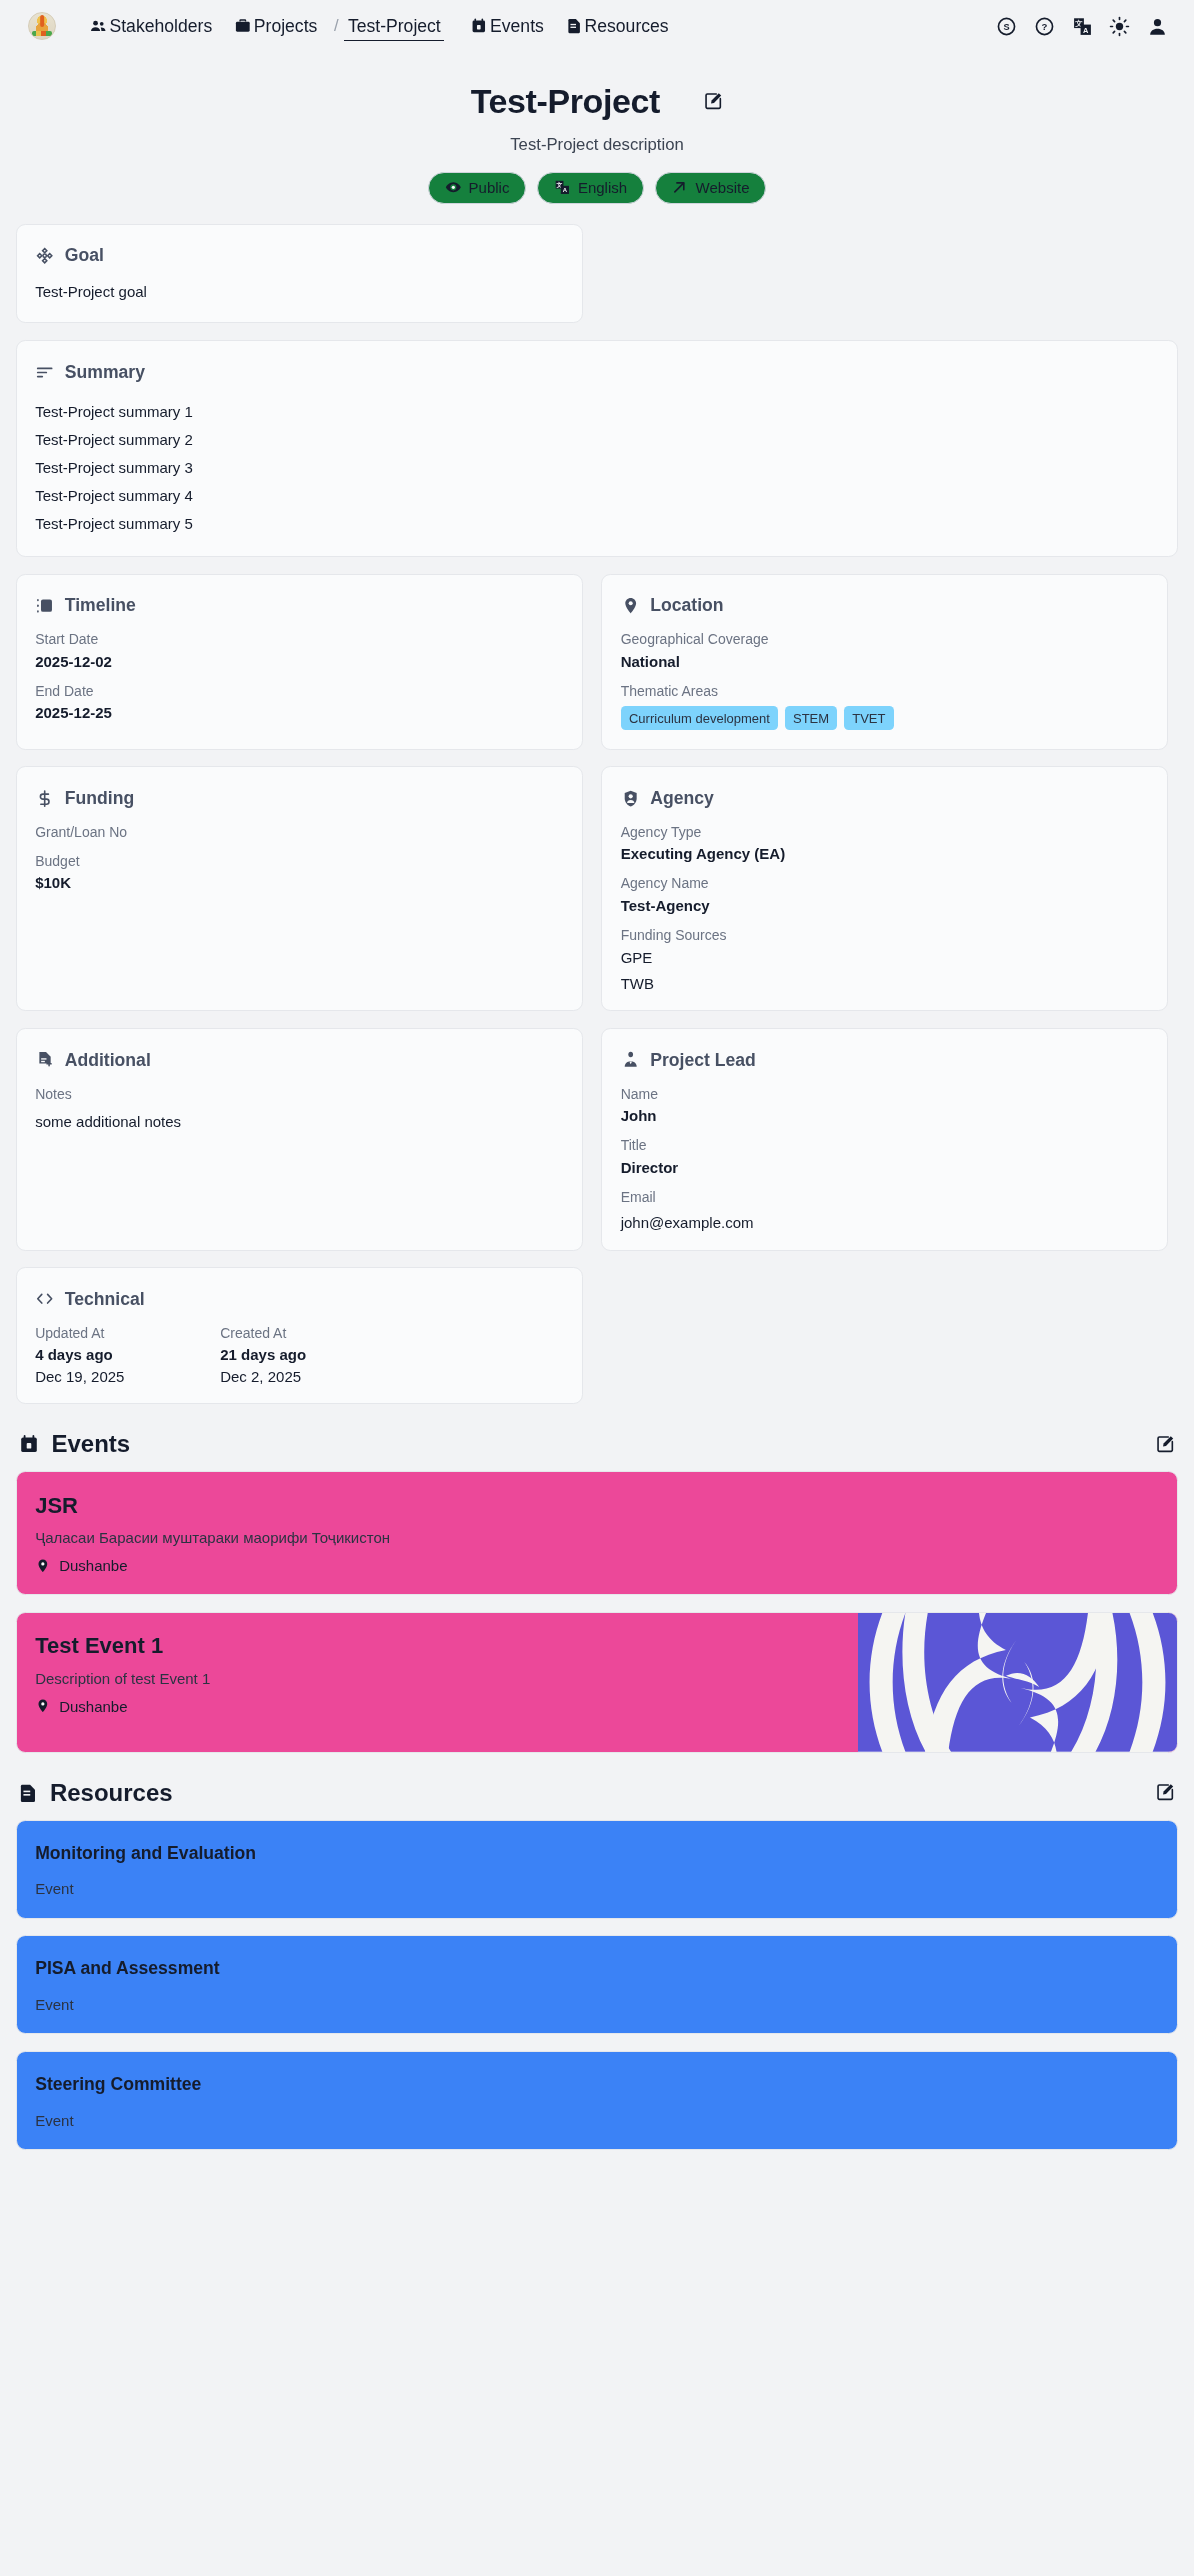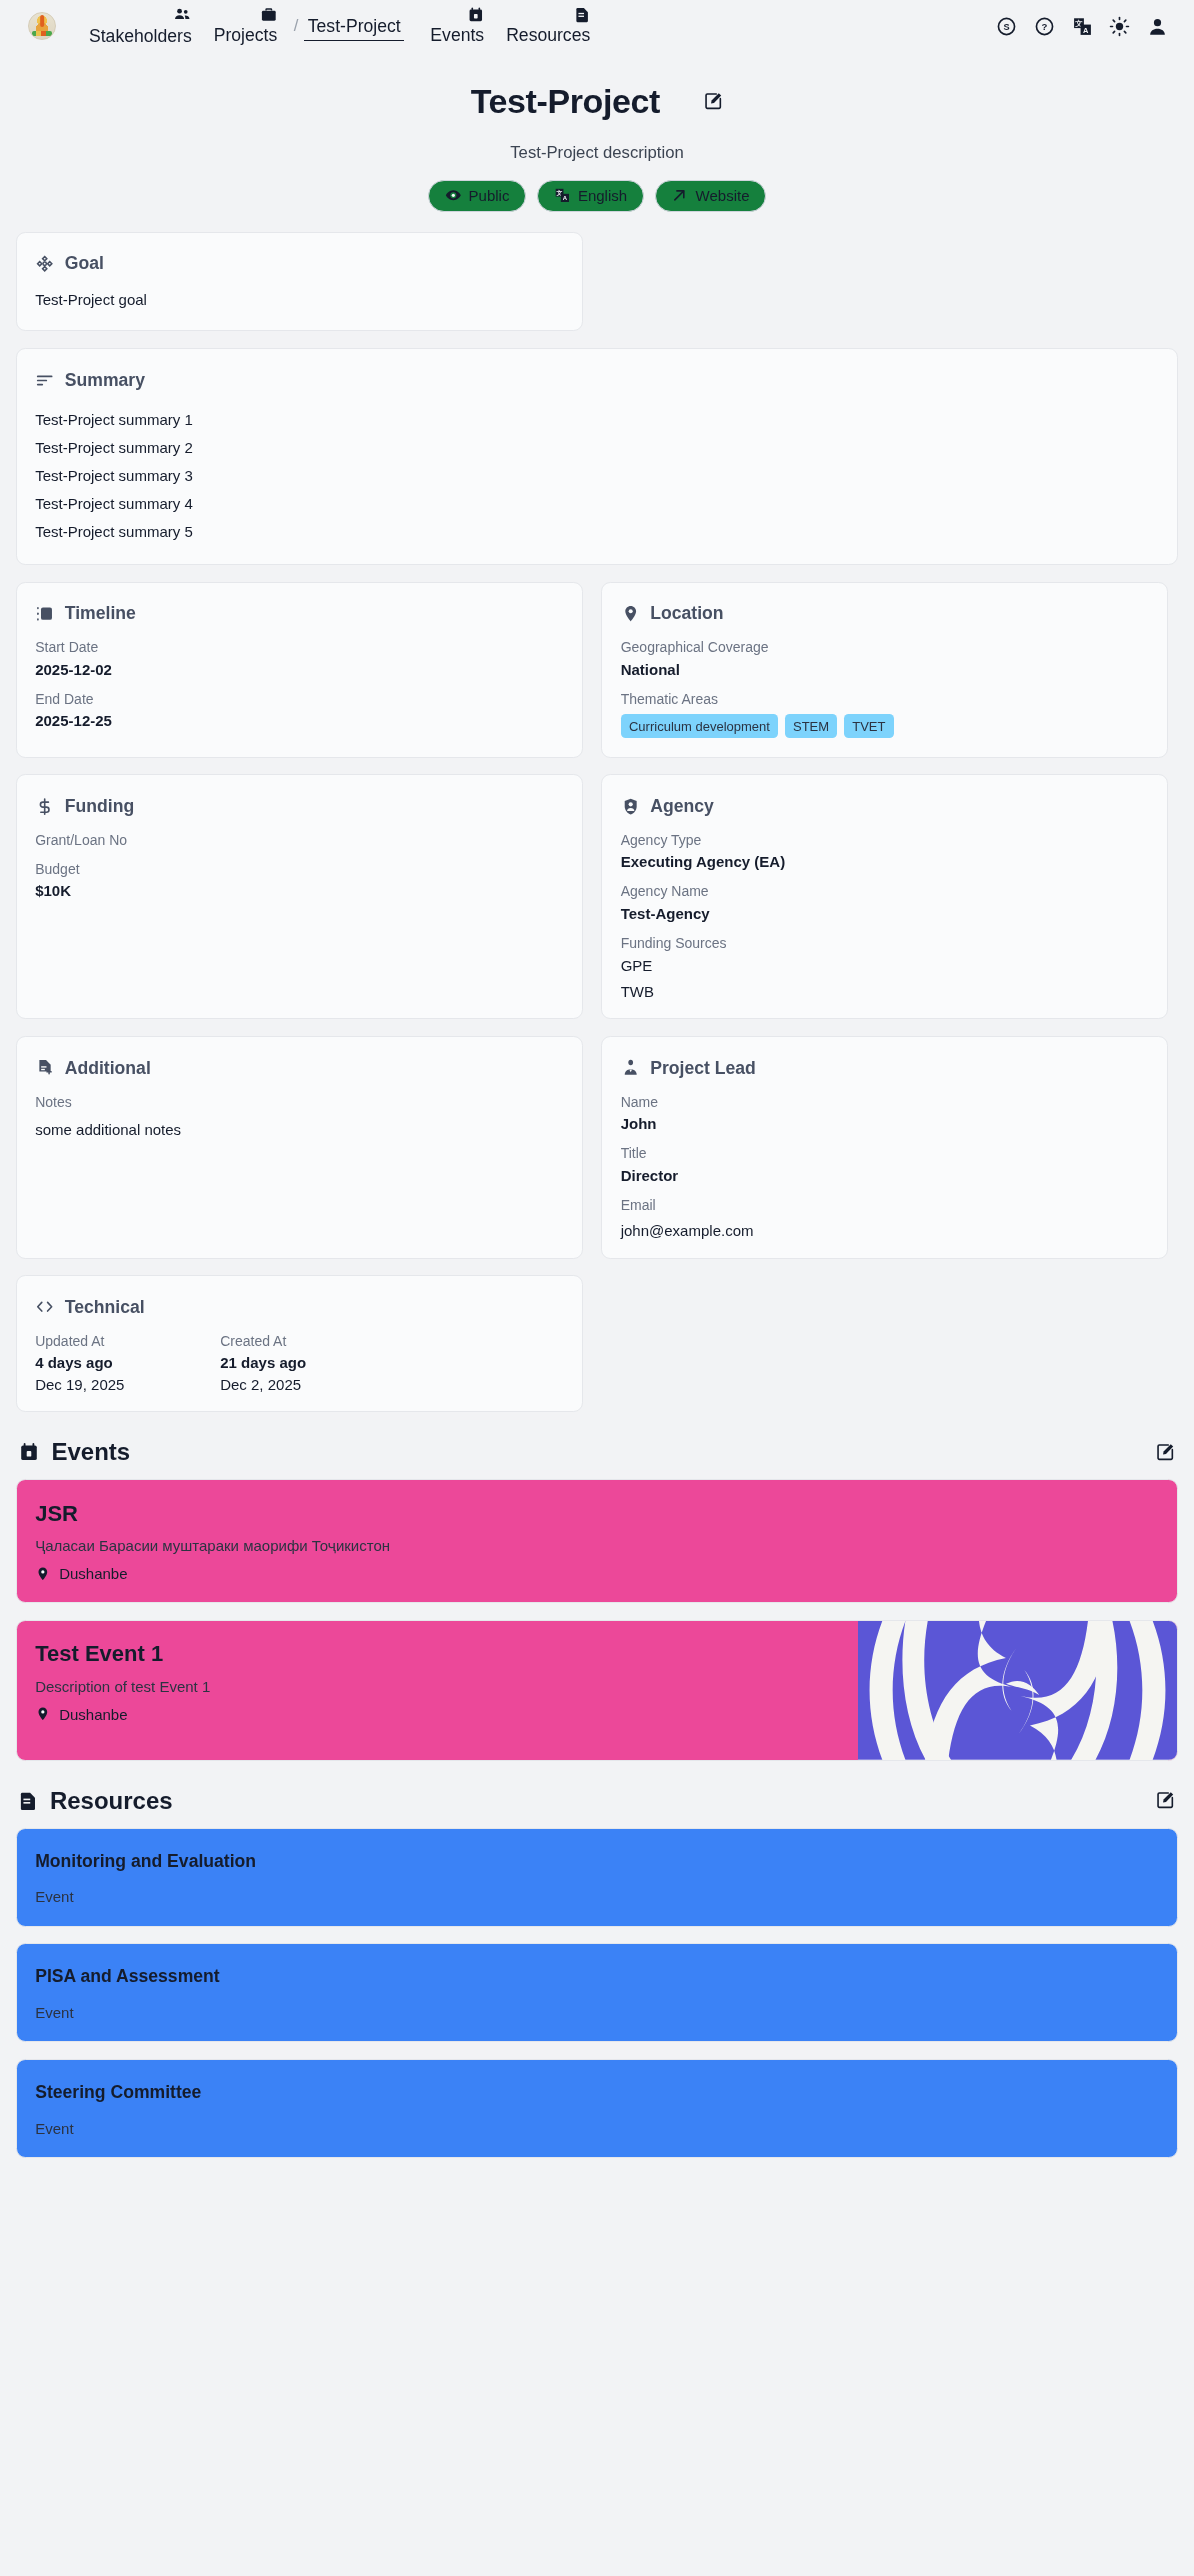--- a/index.html
+++ b/index.html
@@ -42,42 +42,42 @@
   }
   .logo:after {
     content: "";
     position: absolute; left: 12%; right: 12%; bottom: 10%;
     height: 22%;
     background: linear-gradient(90deg,#4ba84b 0 20%, #e8c34b 20% 45%, #e06020 45% 70%, #4ba84b 70% 100%);
     border-radius: 1.9px;
   }
   .nav-items { display: flex; align-items: center; margin-left: 22px; gap: 0; }
   .nav-link {
-    display: flex; align-items: flex-end; gap: 2px;
+    display: flex; align-items: center; gap: 2px;
     font-size: 17.6px; color: #151c2c;
     padding: 5.6px 11px;
-    cursor: pointer; white-space: nowrap; flex-direction: column;
+    cursor: pointer; white-space: nowrap;
   }
   .nav-sep { color: #9aa1ac; font-size: 16.7px; padding: 0 5.6px; }
   .nav-current {
     font-size: 17.6px; color: #151c2c;
     padding: 5.6px 3.7px 2.8px;
     border-bottom: 1.9px solid #151c2c;
     cursor: pointer; white-space: nowrap;
   }
   .nav-right { margin-left: auto; display: flex; align-items: center; gap: 16.7px; padding-right: 5.6px; }
   .icon-btn { display: flex; align-items: center; justify-content: center; cursor: pointer; }
 
   svg { display: block; }
 
   
   .page-head { text-align: center; padding: 30px 0 0; }
   .title-row { display: flex; align-items: center; justify-content: center; gap: 43px; }
   .page-title { font-size: 34px; font-weight: 700; letter-spacing: -0.4px; color: #151c2c; }
-  .page-desc { margin-top: 22px; font-size: 16.7px; color: #3c4452; }
+  .page-desc { margin-top: 14px; font-size: 16.7px; color: #3c4452; }
   .chip-row { display: flex; justify-content: center; gap: 11px; margin-top: 16.7px; }
   .chip {
     display: inline-flex; align-items: center; gap: 7.4px;
     border: 0.9px solid #cfd4dc; border-radius: 925px;
     padding: 6.5px 15.7px; background: #15803d;
     font-size: 15px; color: #151c2c; cursor: pointer;
   }
 
   
   .wrap { padding: 20.4px 15.7px 0; }

